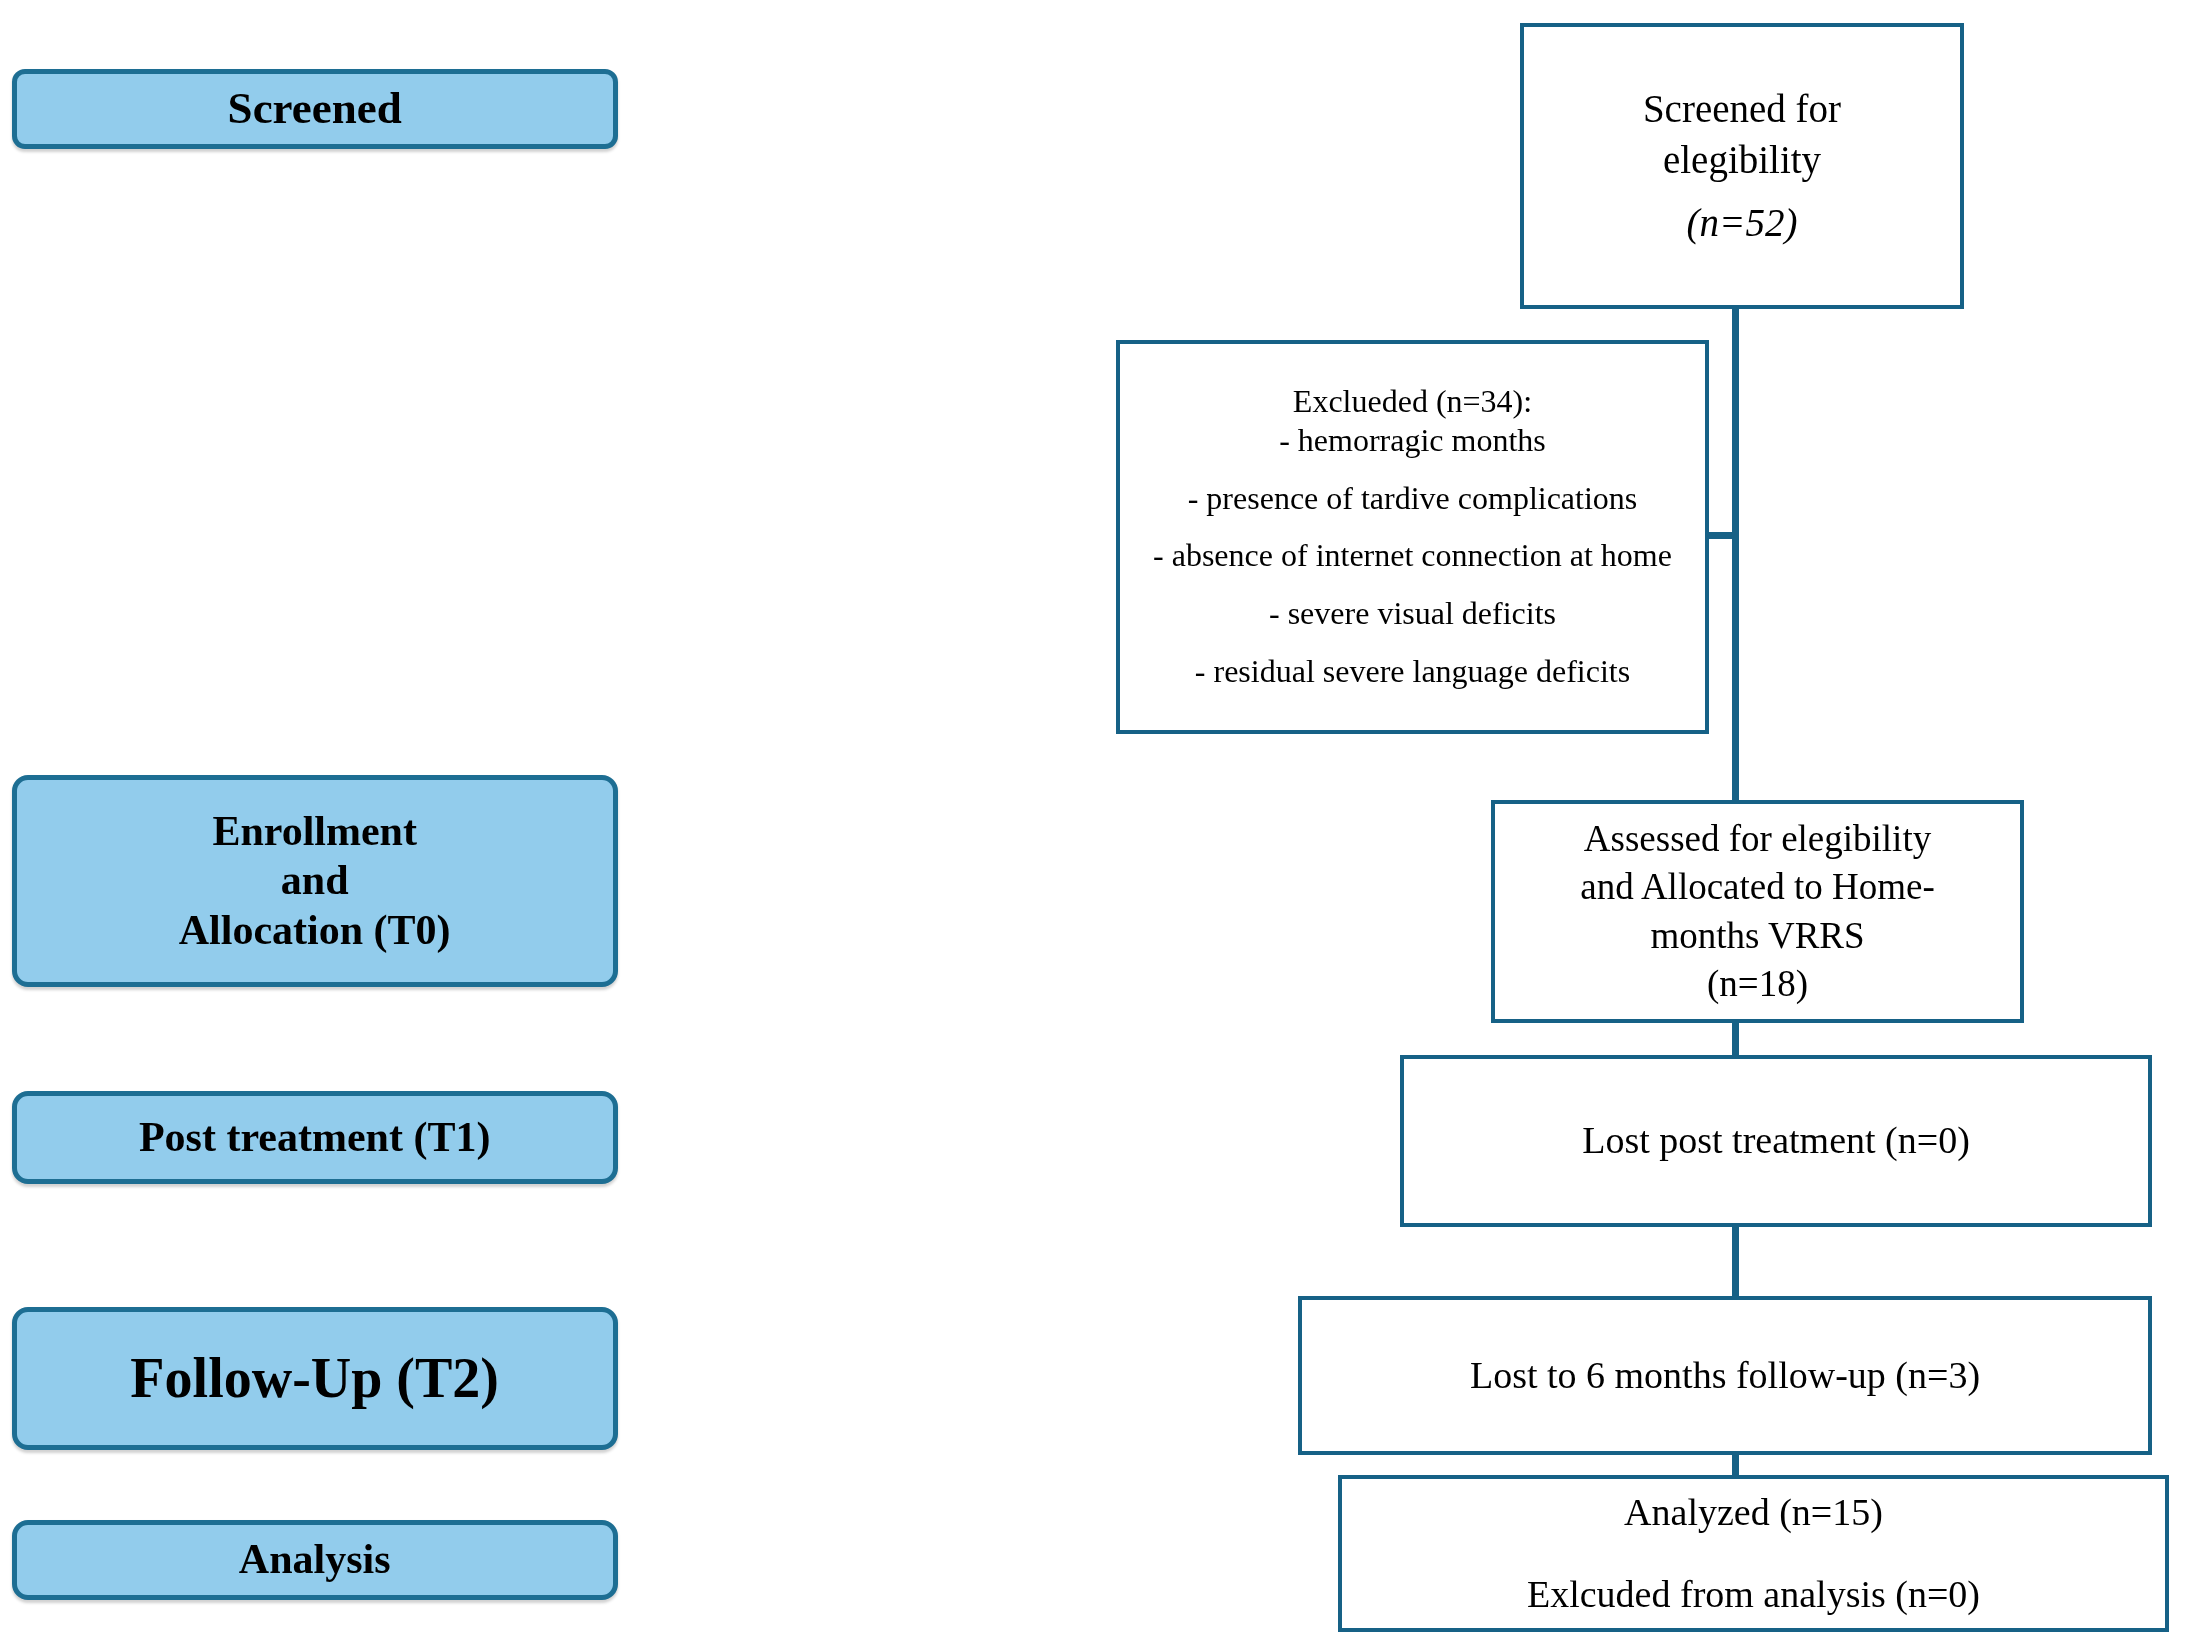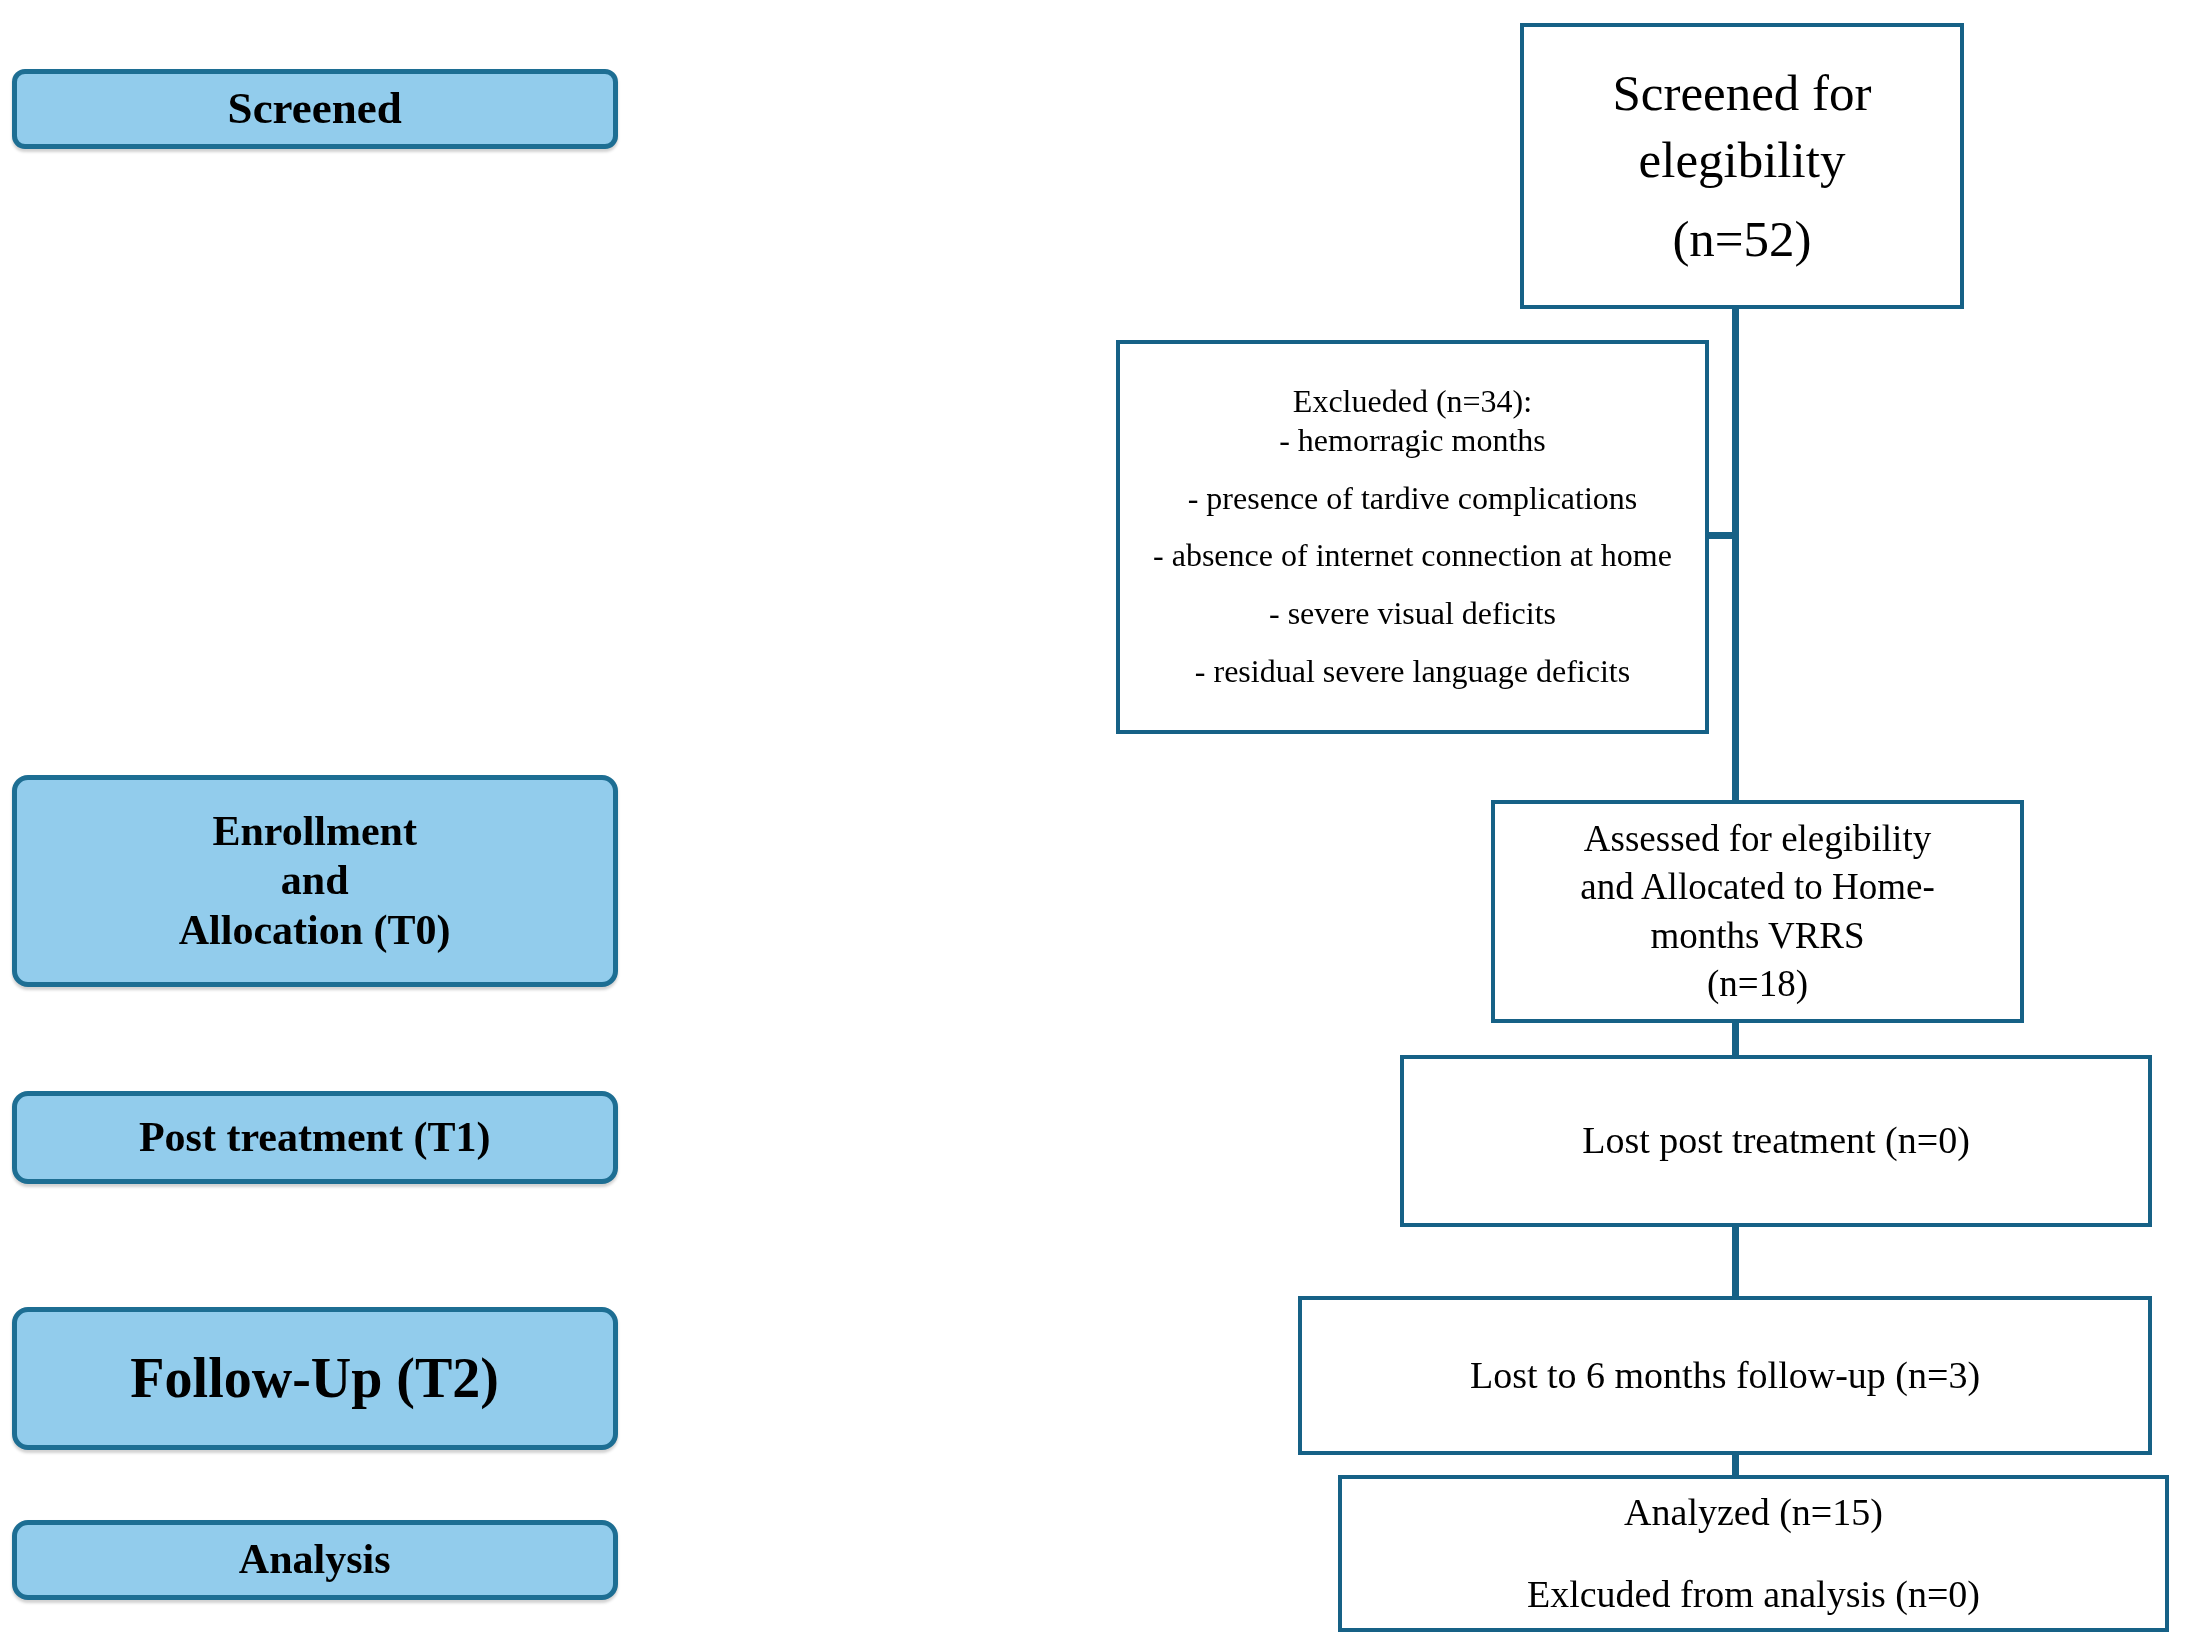--- a/index.html
+++ b/index.html
@@ -101,25 +101,25 @@
   <div class="conn-v" style="left:1732px; top:303px; width:6.6px; height:504px;"></div>
 
   <div class="conn-h" style="left:1704px; top:532px; width:32px; height:6.6px;"></div>
 
   <div class="conn-v" style="left:1732px; top:1019px; width:6.6px; height:41px;"></div>
 
   <div class="conn-v" style="left:1732px; top:1222px; width:6.6px; height:79px;"></div>
 
   <div class="conn-v" style="left:1732px; top:1452px; width:6.6px; height:29px;"></div>
 
-  <div class="flow-box" style="left:1520px; top:23.4px; width:444px; height:286px; font-size:51px;">
+  <div class="flow-box" style="left:1520px; top:23.4px; width:444px; height:286px; font-size:39px;">
     <span class="txt">
       <span style="display:block;">Screened for</span>
       <span style="display:block;">elegibility</span>
-      <span style="display:block; margin-top:13px;">(n=52)</span>
+      <span style="display:block; margin-top:13px;font-style:italic;">(n=52)</span>
     </span>
   </div>
 
   <div class="flow-box" style="left:1116px; top:340px; width:593px; height:394px; font-size:32px; line-height:1.12;">
     <span class="txt" style="padding:0 5.8px;">
       <span class="excl-line excl-title" style="display:block; ">Exclueded  (n=34):</span>
       <span class="excl-line" style="display:block; margin-bottom:22px;">- hemorragic months</span>
       <span class="excl-line" style="display:block; margin-bottom:22px;">- presence  of tardive  complications</span>
       <span class="excl-line" style="display:block; margin-bottom:22px;">- absence of internet connection  at home</span>
       <span class="excl-line" style="display:block; margin-bottom:22px;">- severe visual  deficits</span>

